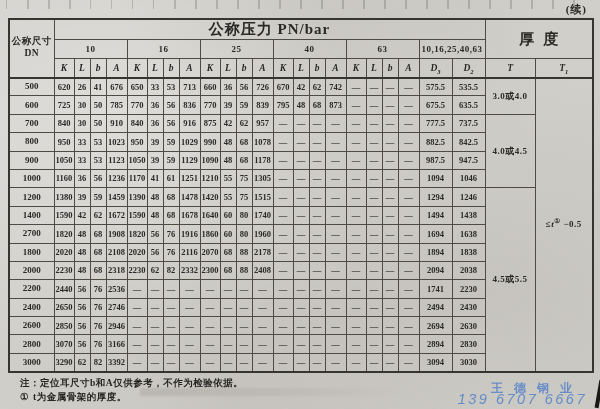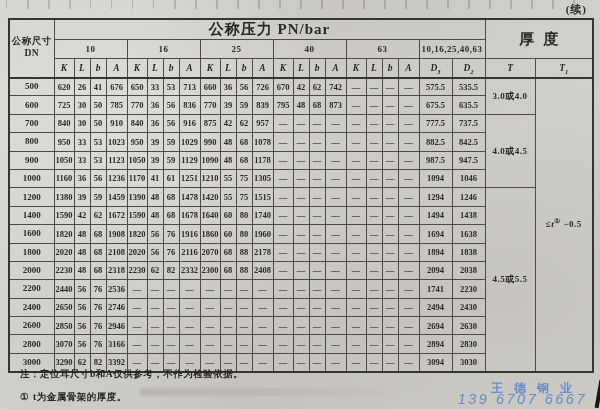--- a/index.html
+++ b/index.html
@@ -47,21 +47,21 @@
   .sub-letter { font-style:italic; font-size:9.5px; }
   .grp { font-size:9px; letter-spacing:0.5px; }
   sub { font-size:6.5px; line-height:0; }
   sup { font-size:6.5px; line-height:0; }
   .ital { font-style:italic; }
   tbody tr { height:18.4px; }
   tbody td { font-size:8.5px; line-height:1; }
   tbody td.dn-cell { font-size:9px; }
   tbody td.t-cell, tbody td.t1-cell { font-size:9px; letter-spacing:0.5px; }
   .notes { position:absolute; left:20px; font-size:9.5px; font-weight:700; color:#272623; letter-spacing:0.5px; }
-  .note1 { top:368px;text-align:right; }
+  .note1 { top:377px;text-align:right; }
   .note2 { top:391px; }
   .note2 .mark { margin-right:4px; }
   .wm-company {
     position:absolute; top:380px; right:17px;
     color:rgba(80,128,200,.80); font-size:12px; letter-spacing:11px;
     font-weight:700; font-family:"Liberation Sans", sans-serif;
   }
   .wm-phone {
     position:absolute; top:391px; right:13px;
     color:rgba(80,128,200,.85); font-size:14.5px; letter-spacing:2.5px;
@@ -350,21 +350,21 @@
           <td class="value-cell">—</td>
           <td class="value-cell">—</td>
           <td class="value-cell">—</td>
           <td class="value-cell">—</td>
           <td class="value-cell">—</td>
           <td class="value-cell">—</td>
           <td class="value-cell">1494</td>
           <td class="value-cell">1438</td>
         </tr>
         <tr>
-          <td class="dn-cell">1600</td>
+          <td class="dn-cell">2700</td>
           <td class="value-cell">1820</td>
           <td class="value-cell">48</td>
           <td class="value-cell">68</td>
           <td class="value-cell">1908</td>
           <td class="value-cell">1820</td>
           <td class="value-cell">56</td>
           <td class="value-cell">76</td>
           <td class="value-cell">1916</td>
           <td class="value-cell">1860</td>
           <td class="value-cell">60</td>

